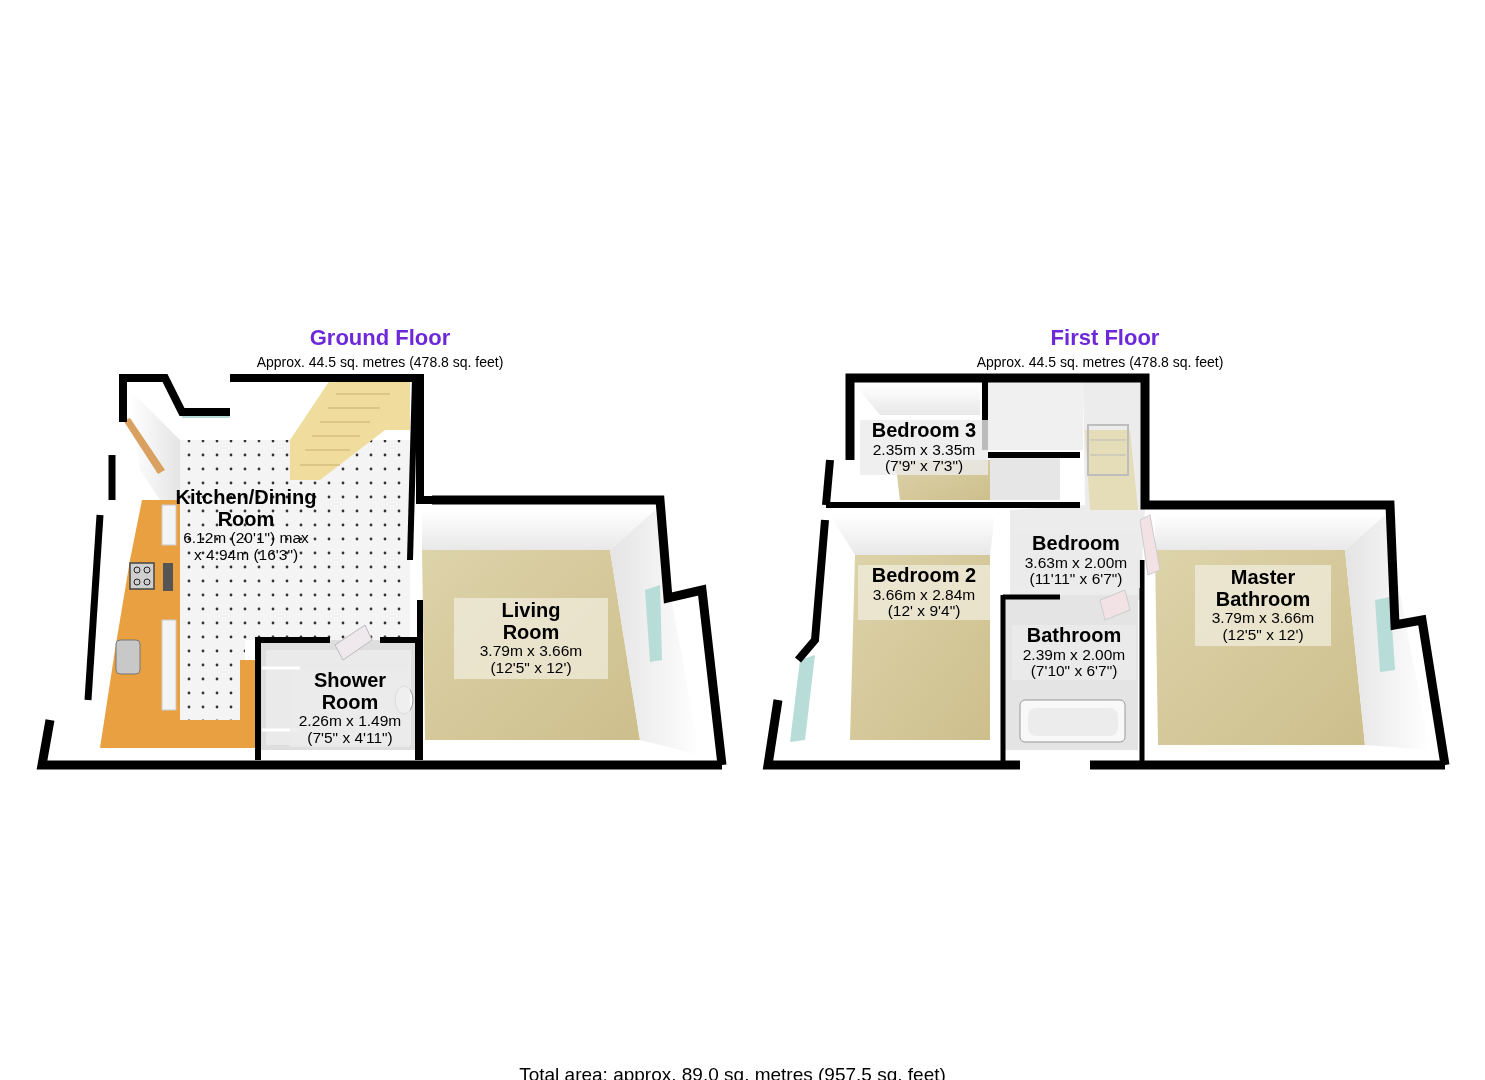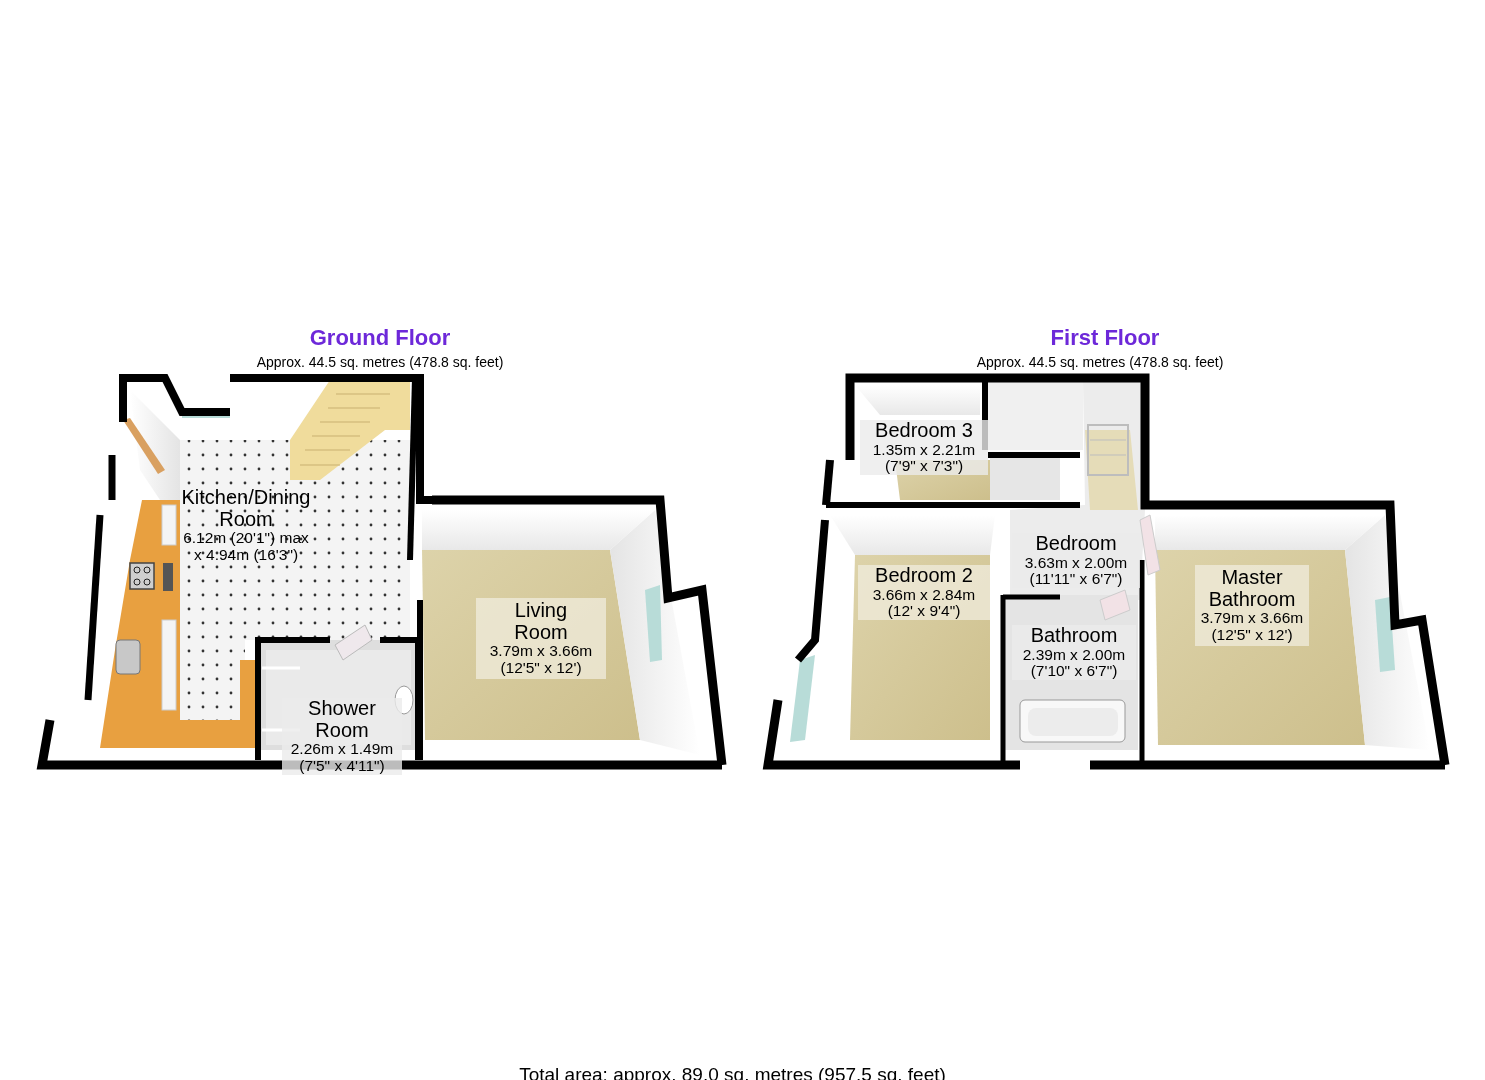--- a/index.html
+++ b/index.html
@@ -1,21 +1,21 @@
 <!DOCTYPE html>
 <html><head>
   <meta charset="utf-8">
   <style>
     html, body { margin: 0; padding: 0; background: #ffffff; }
     body { width: 1485px; height: 1080px; position: relative; overflow: hidden; font-family: "Liberation Sans", sans-serif; }
     svg.plan { position: absolute; left: 0; top: 0; }
     .floor-title { position: absolute; font-weight: bold; font-size: 22px; color: #6d28d9; text-align: center; }
     .floor-sub { position: absolute; font-size: 14px; color: #000; text-align: center; }
     .label { position: absolute; text-align: center; color: #000; line-height: 1.08; }
-    .label .name { font-weight: normal; font-size: 20px; display: block; }
+    .label .name { font-weight: bold; font-size: 20px; display: block; }
     .label .dim { font-size: 15.5px; display: block; }
     .label.boxed { background: rgba(240, 236, 222, 0.75); }
     .label.boxed-grey { background: rgba(235, 235, 235, 0.8); }
     .total { position: absolute; left: 0; width: 1465px; top: 1052px; text-align: center; font-size: 19px; color: #000; margin-top: 12px; }
   </style>
 </head>
 <body>
 
 <svg class="plan" width="1485" height="1080" viewBox="0 0 1485 1080">
   <defs>
@@ -175,37 +175,37 @@
 <div class="floor-title" style="left:955px; top:325px; width:300px;">First Floor</div>
 <div class="floor-sub" style="left:935px; top:354px; width:330px;">Approx. 44.5 sq. metres (478.8 sq. feet)</div>
 
 <div class="label" style="left:156px; top:487px; width:180px;">
   <span class="name">Kitchen/Dining</span>
   <span class="name">Room</span>
   <span class="dim">6.12m (20'1") max</span>
   <span class="dim">x 4.94m (16'3")</span>
 </div>
 
-<div class="label boxed" style="left:476px; top:598px; width:130px; padding:2px 0;">
+<div class="label boxed" style="left:454px; top:598px; width:130px; padding:2px 12px;">
   <span class="name">Living</span>
   <span class="name">Room</span>
   <span class="dim">3.79m x 3.66m</span>
   <span class="dim">(12'5" x 12')</span>
 </div>
 
-<div class="label boxed-grey" style="left:282px; top:670px; width:120px;margin-top:28px;">
+<div class="label boxed-grey" style="left:290px; top:670px; width:120px;">
   <span class="name">Shower</span>
   <span class="name">Room</span>
   <span class="dim">2.26m x 1.49m</span>
   <span class="dim">(7'5" x 4'11")</span>
 </div>
 
 <div class="label boxed-grey" style="left:860px; top:420px; width:128px;">
   <span class="name">Bedroom 3</span>
-  <span class="dim">1.35m x 2.21m</span>
+  <span class="dim">2.35m x 3.35m</span>
   <span class="dim">(7'9" x 7'3")</span>
 </div>
 
 <div class="label boxed" style="left:858px; top:565px; width:132px;">
   <span class="name">Bedroom 2</span>
   <span class="dim">3.66m x 2.84m</span>
   <span class="dim">(12' x 9'4")</span>
 </div>
 
 <div class="label boxed-grey" style="left:1012px; top:533px; width:128px;">
@@ -213,20 +213,20 @@
   <span class="dim">3.63m x 2.00m</span>
   <span class="dim">(11'11" x 6'7")</span>
 </div>
 
 <div class="label boxed-grey" style="left:1012px; top:625px; width:124px;">
   <span class="name">Bathroom</span>
   <span class="dim">2.39m x 2.00m</span>
   <span class="dim">(7'10" x 6'7")</span>
 </div>
 
-<div class="label boxed" style="left:1195px; top:565px; width:114px; padding:2px 0;">
+<div class="label boxed" style="left:1195px; top:565px; width:136px; padding:2px 0;">
   <span class="name">Master</span>
   <span class="name">Bathroom</span>
   <span class="dim">3.79m x 3.66m</span>
   <span class="dim">(12'5" x 12')</span>
 </div>
 
 <div class="total">Total area: approx. 89.0 sq. metres (957.5 sq. feet)</div>
 
 </body></html>

